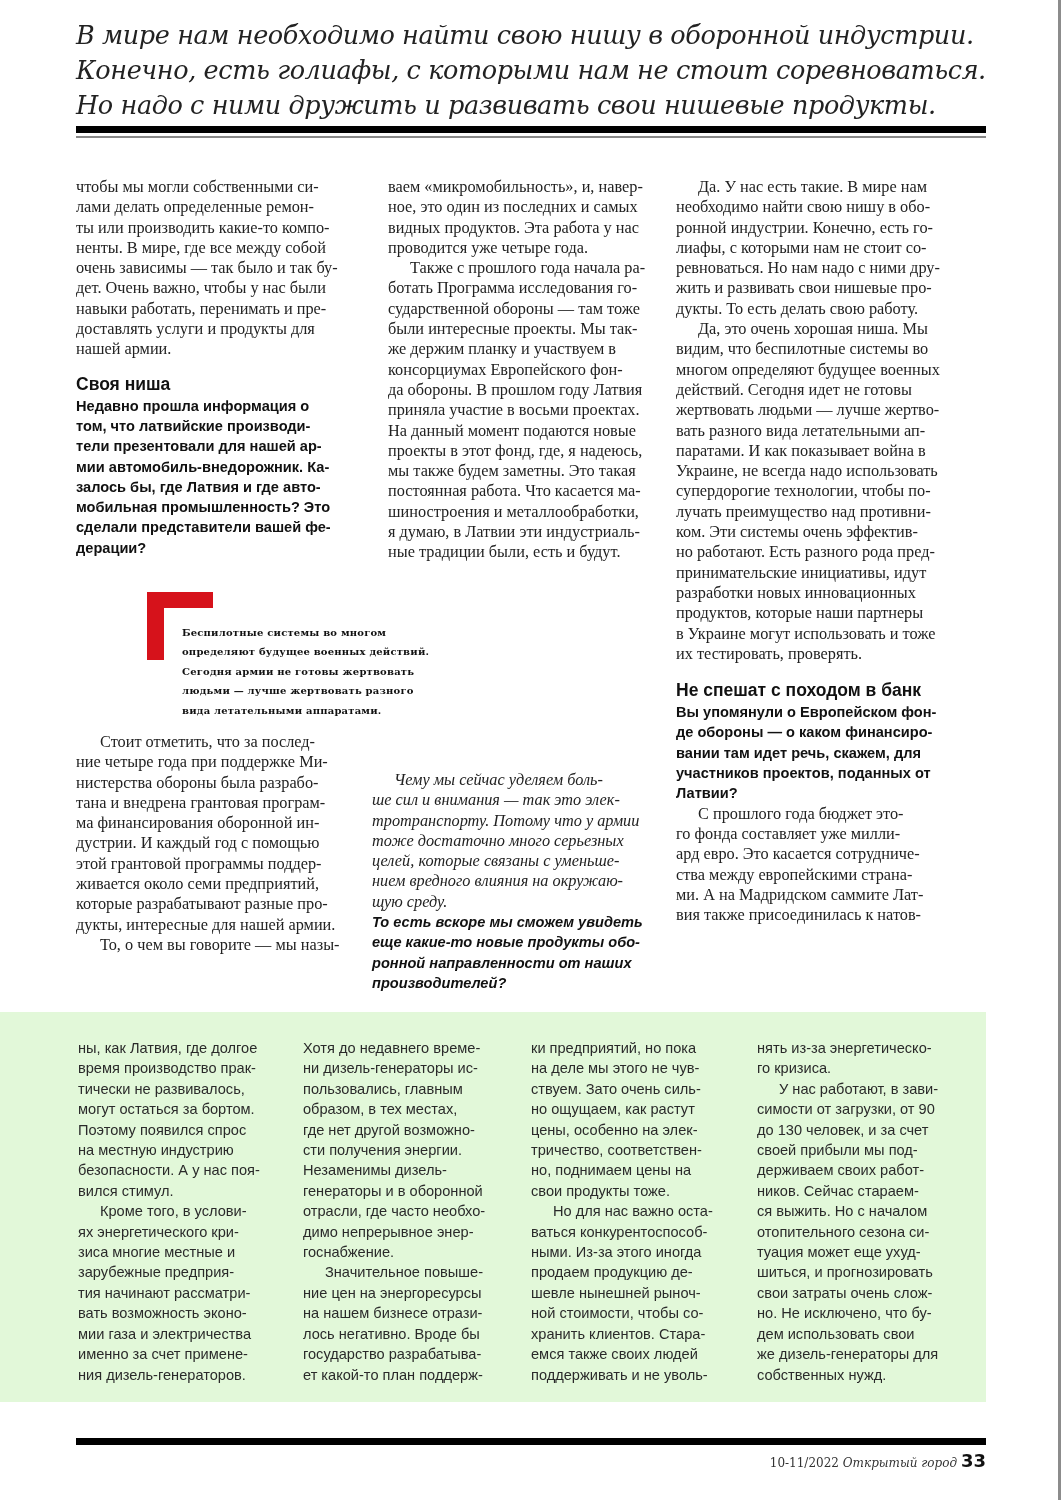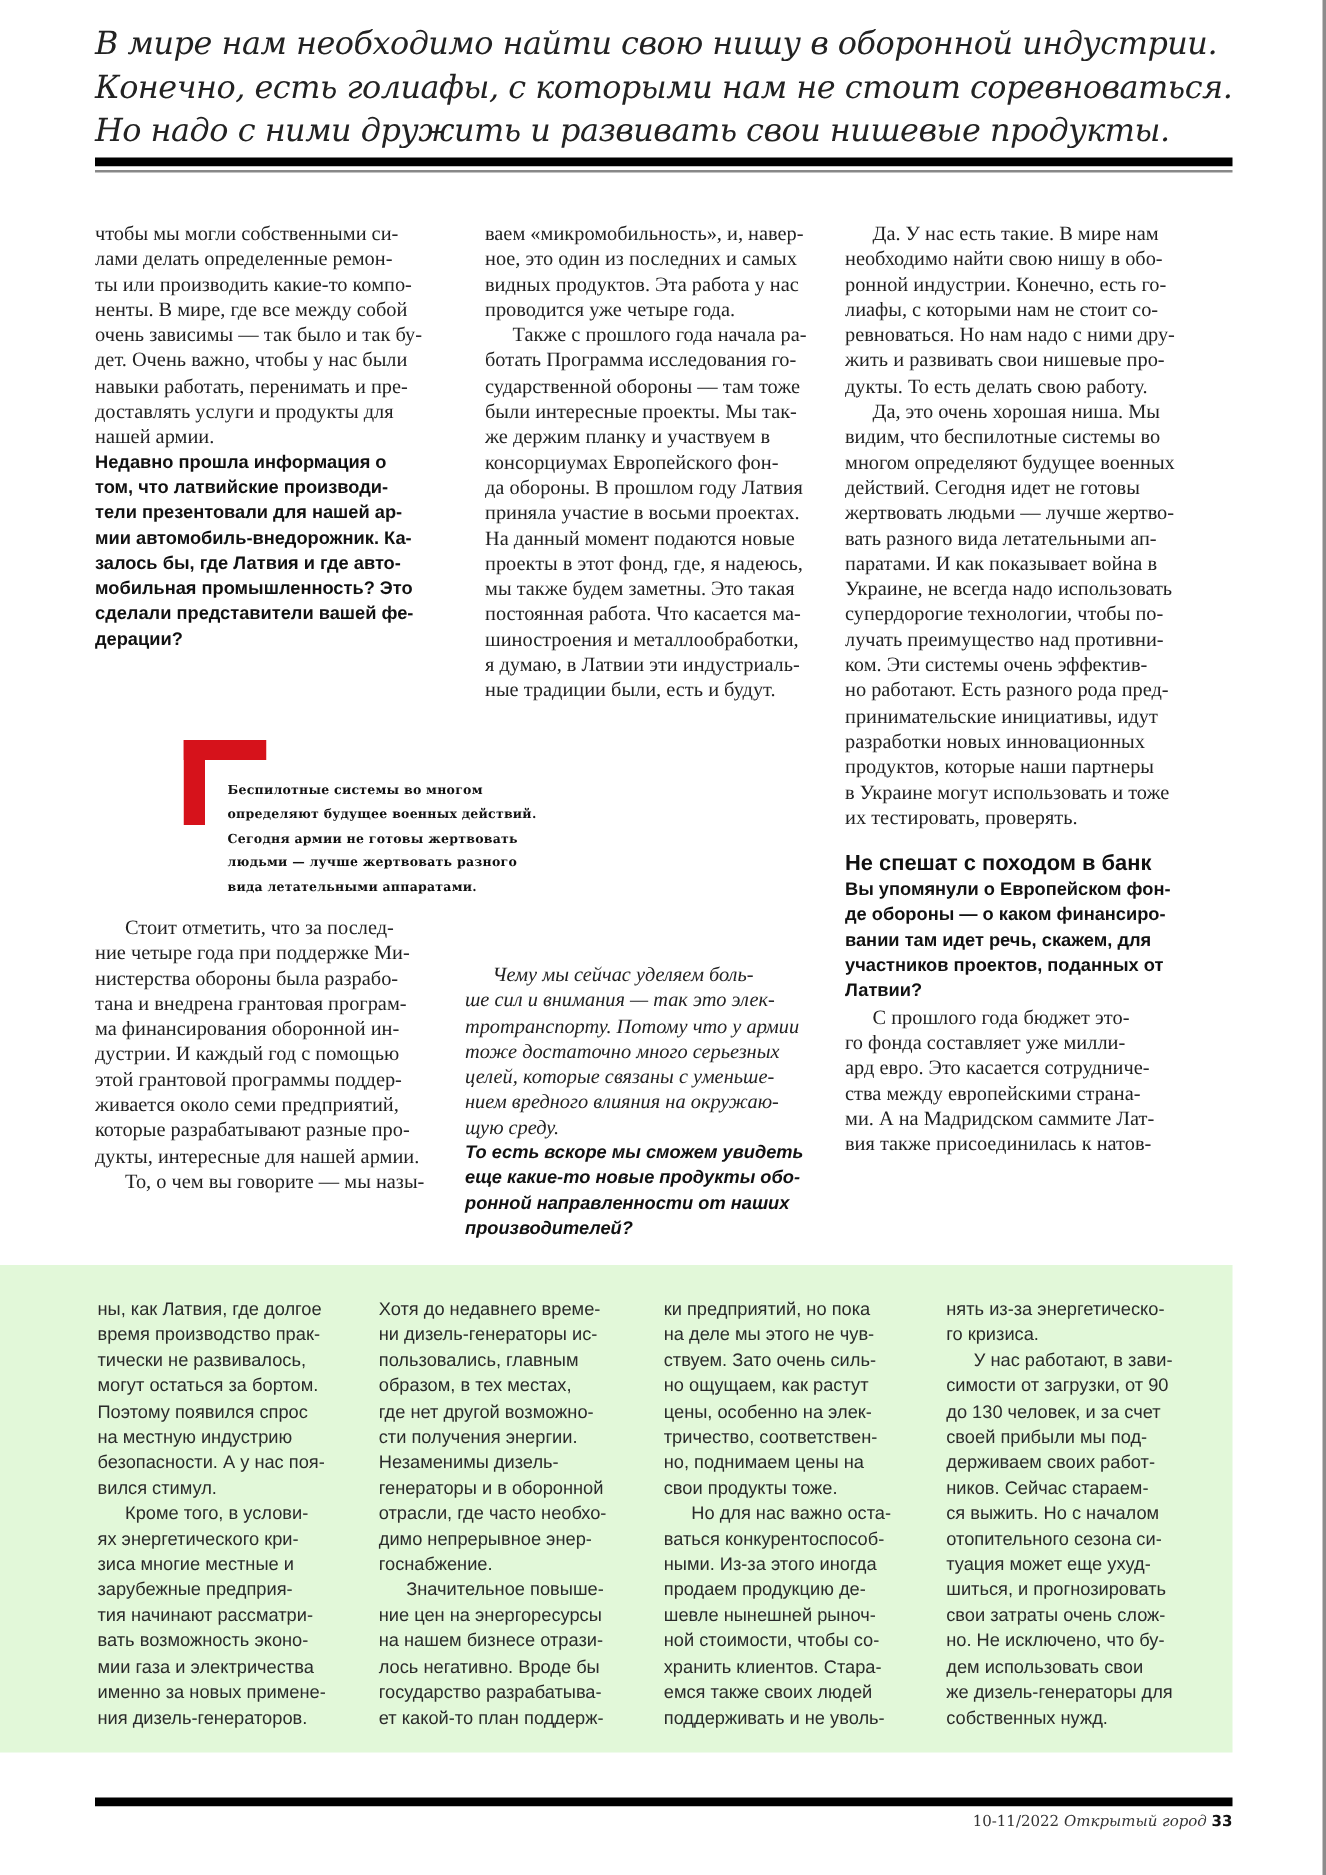--- a/index.html
+++ b/index.html
@@ -35,21 +35,21 @@
   .gcol { position:absolute; top:1038px; font-family:"Liberation Sans", sans-serif; font-size:14.6px; line-height:20.4px; color:#2a2a2a; }
   .gcol p { margin:0; }
   .g1 { left:78px; width:210px; }
   .g2 { left:303px; width:210px; }
   .g3 { left:531px; width:210px; }
   .g4 { left:757px; width:215px; }
 
   .footer-rule { position:absolute; left:76px; top:1438px; width:910px; height:7px; background:#000; }
   .footer { position:absolute; right:75px; top:1450px; font-family:"DejaVu Serif", serif; font-size:12px; color:#333; white-space:nowrap; }
   .footer .mag { font-style:italic; }
-  .footer .num { font-family:"DejaVu Sans", sans-serif; font-weight:bold; font-size:12px; color:#111; }
+  .footer .num { font-family:"DejaVu Sans", sans-serif; font-weight:bold; font-size:18px; color:#111; }
 </style>
 </head>
 <body>
 
 <div class="page-edge"></div>
 
 <div class="headline-quote">
   <div>В мире нам необходимо найти свою нишу в оборонной индустрии.</div>
   <div>Конечно, есть голиафы, с которыми нам не стоит соревноваться.</div>
   <div>Но надо с ними дружить и развивать свои нишевые продукты.</div>
@@ -62,20 +62,21 @@
     <span class="line">чтобы мы могли собственными си-</span>
     <span class="line">лами делать определенные ремон-</span>
     <span class="line">ты или производить какие-то компо-</span>
     <span class="line">ненты. В мире, где все между собой</span>
     <span class="line">очень зависимы — так было и так бу-</span>
     <span class="line">дет. Очень важно, чтобы у нас были</span>
     <span class="line">навыки работать, перенимать и пре-</span>
     <span class="line">доставлять услуги и продукты для</span>
     <span class="line">нашей армии.</span>
   </p>
+  <h3 style="margin-top:12px;">Своя ниша</h3>
   <p class="q">
     <span class="line">Недавно прошла информация о</span>
     <span class="line">том, что латвийские производи-</span>
     <span class="line">тели презентовали для нашей ар-</span>
     <span class="line">мии автомобиль-внедорожник. Ка-</span>
     <span class="line">залось бы, где Латвия и где авто-</span>
     <span class="line">мобильная промышленность? Это</span>
     <span class="line">сделали представители вашей фе-</span>
     <span class="line">дерации?</span>
   </p>
@@ -214,21 +215,21 @@
     <span class="line">вился стимул.</span>
   </p>
   <p>
     <span class="line" style="padding-left:22px">Кроме того, в услови-</span>
     <span class="line">ях энергетического кри-</span>
     <span class="line">зиса многие местные и</span>
     <span class="line">зарубежные предприя-</span>
     <span class="line">тия начинают рассматри-</span>
     <span class="line">вать возможность эконо-</span>
     <span class="line">мии газа и электричества</span>
-    <span class="line">именно за новых примене-</span>
+    <span class="line">именно за счет примене-</span>
     <span class="line">ния дизель-генераторов.</span>
   </p>
 </div>
 
 <div class="gcol g2">
   <p>
     <span class="line">Хотя до недавнего време-</span>
     <span class="line">ни дизель-генераторы ис-</span>
     <span class="line">пользовались, главным</span>
     <span class="line">образом, в тех местах,</span>

